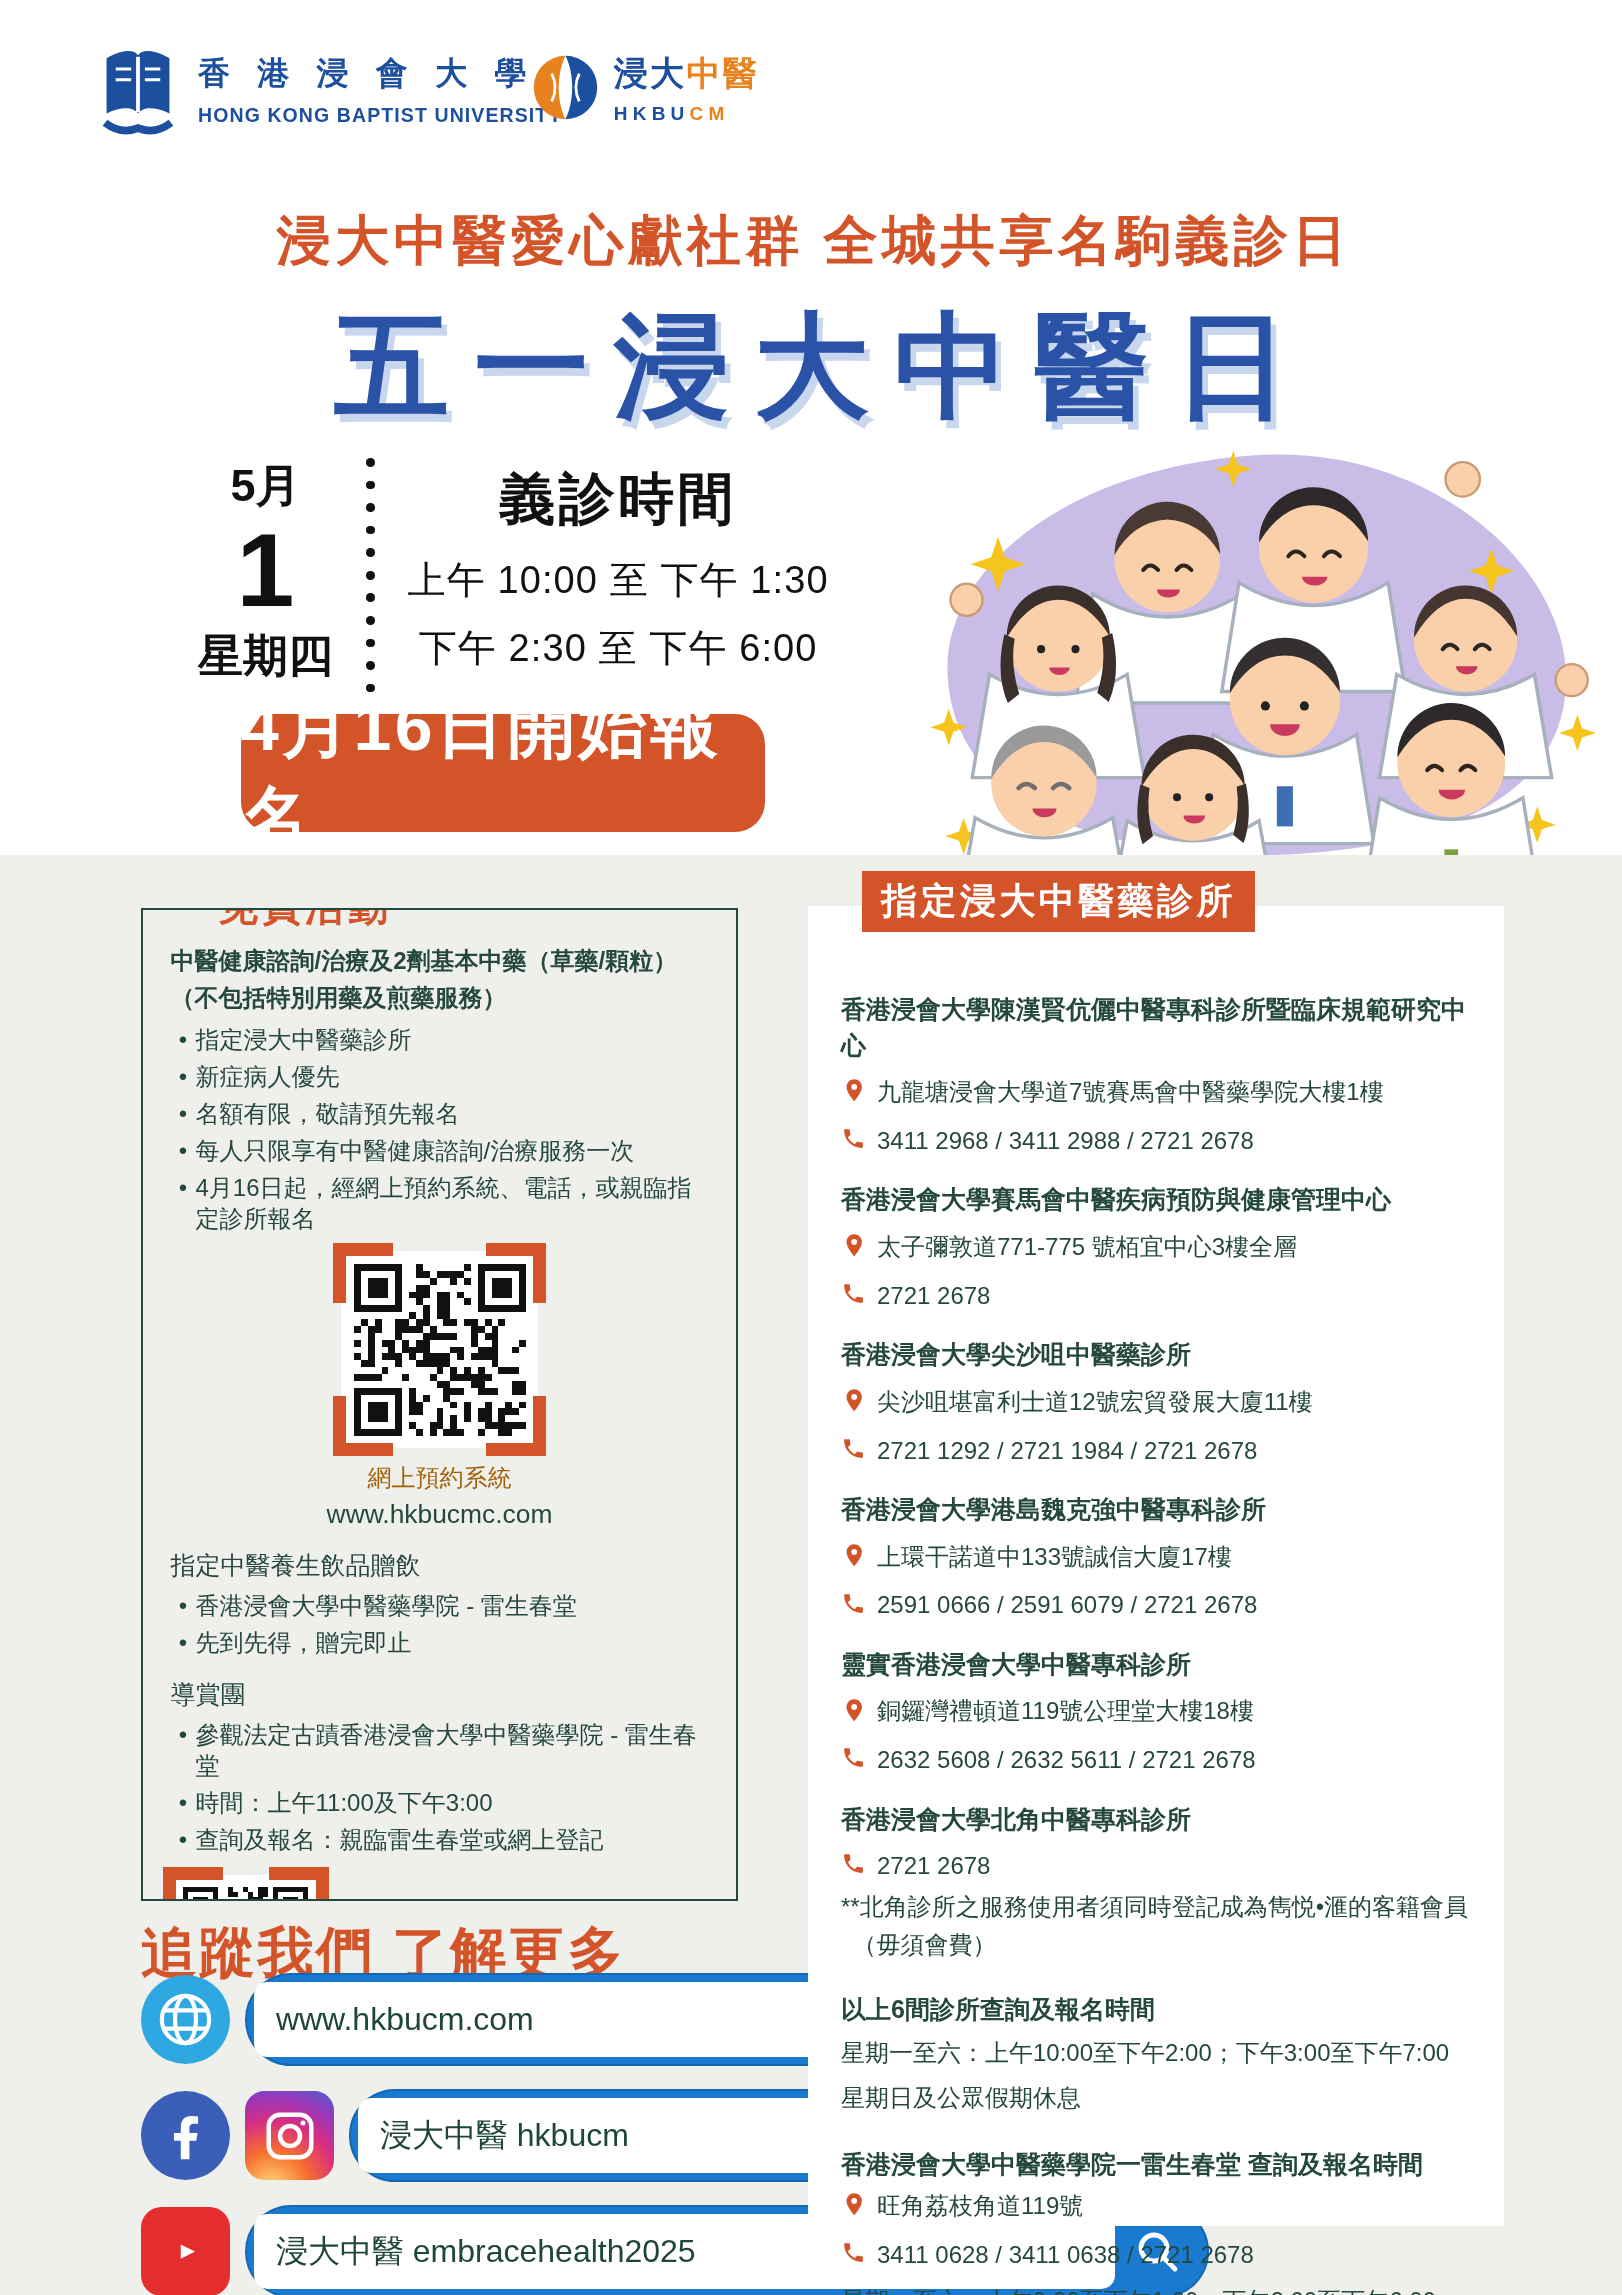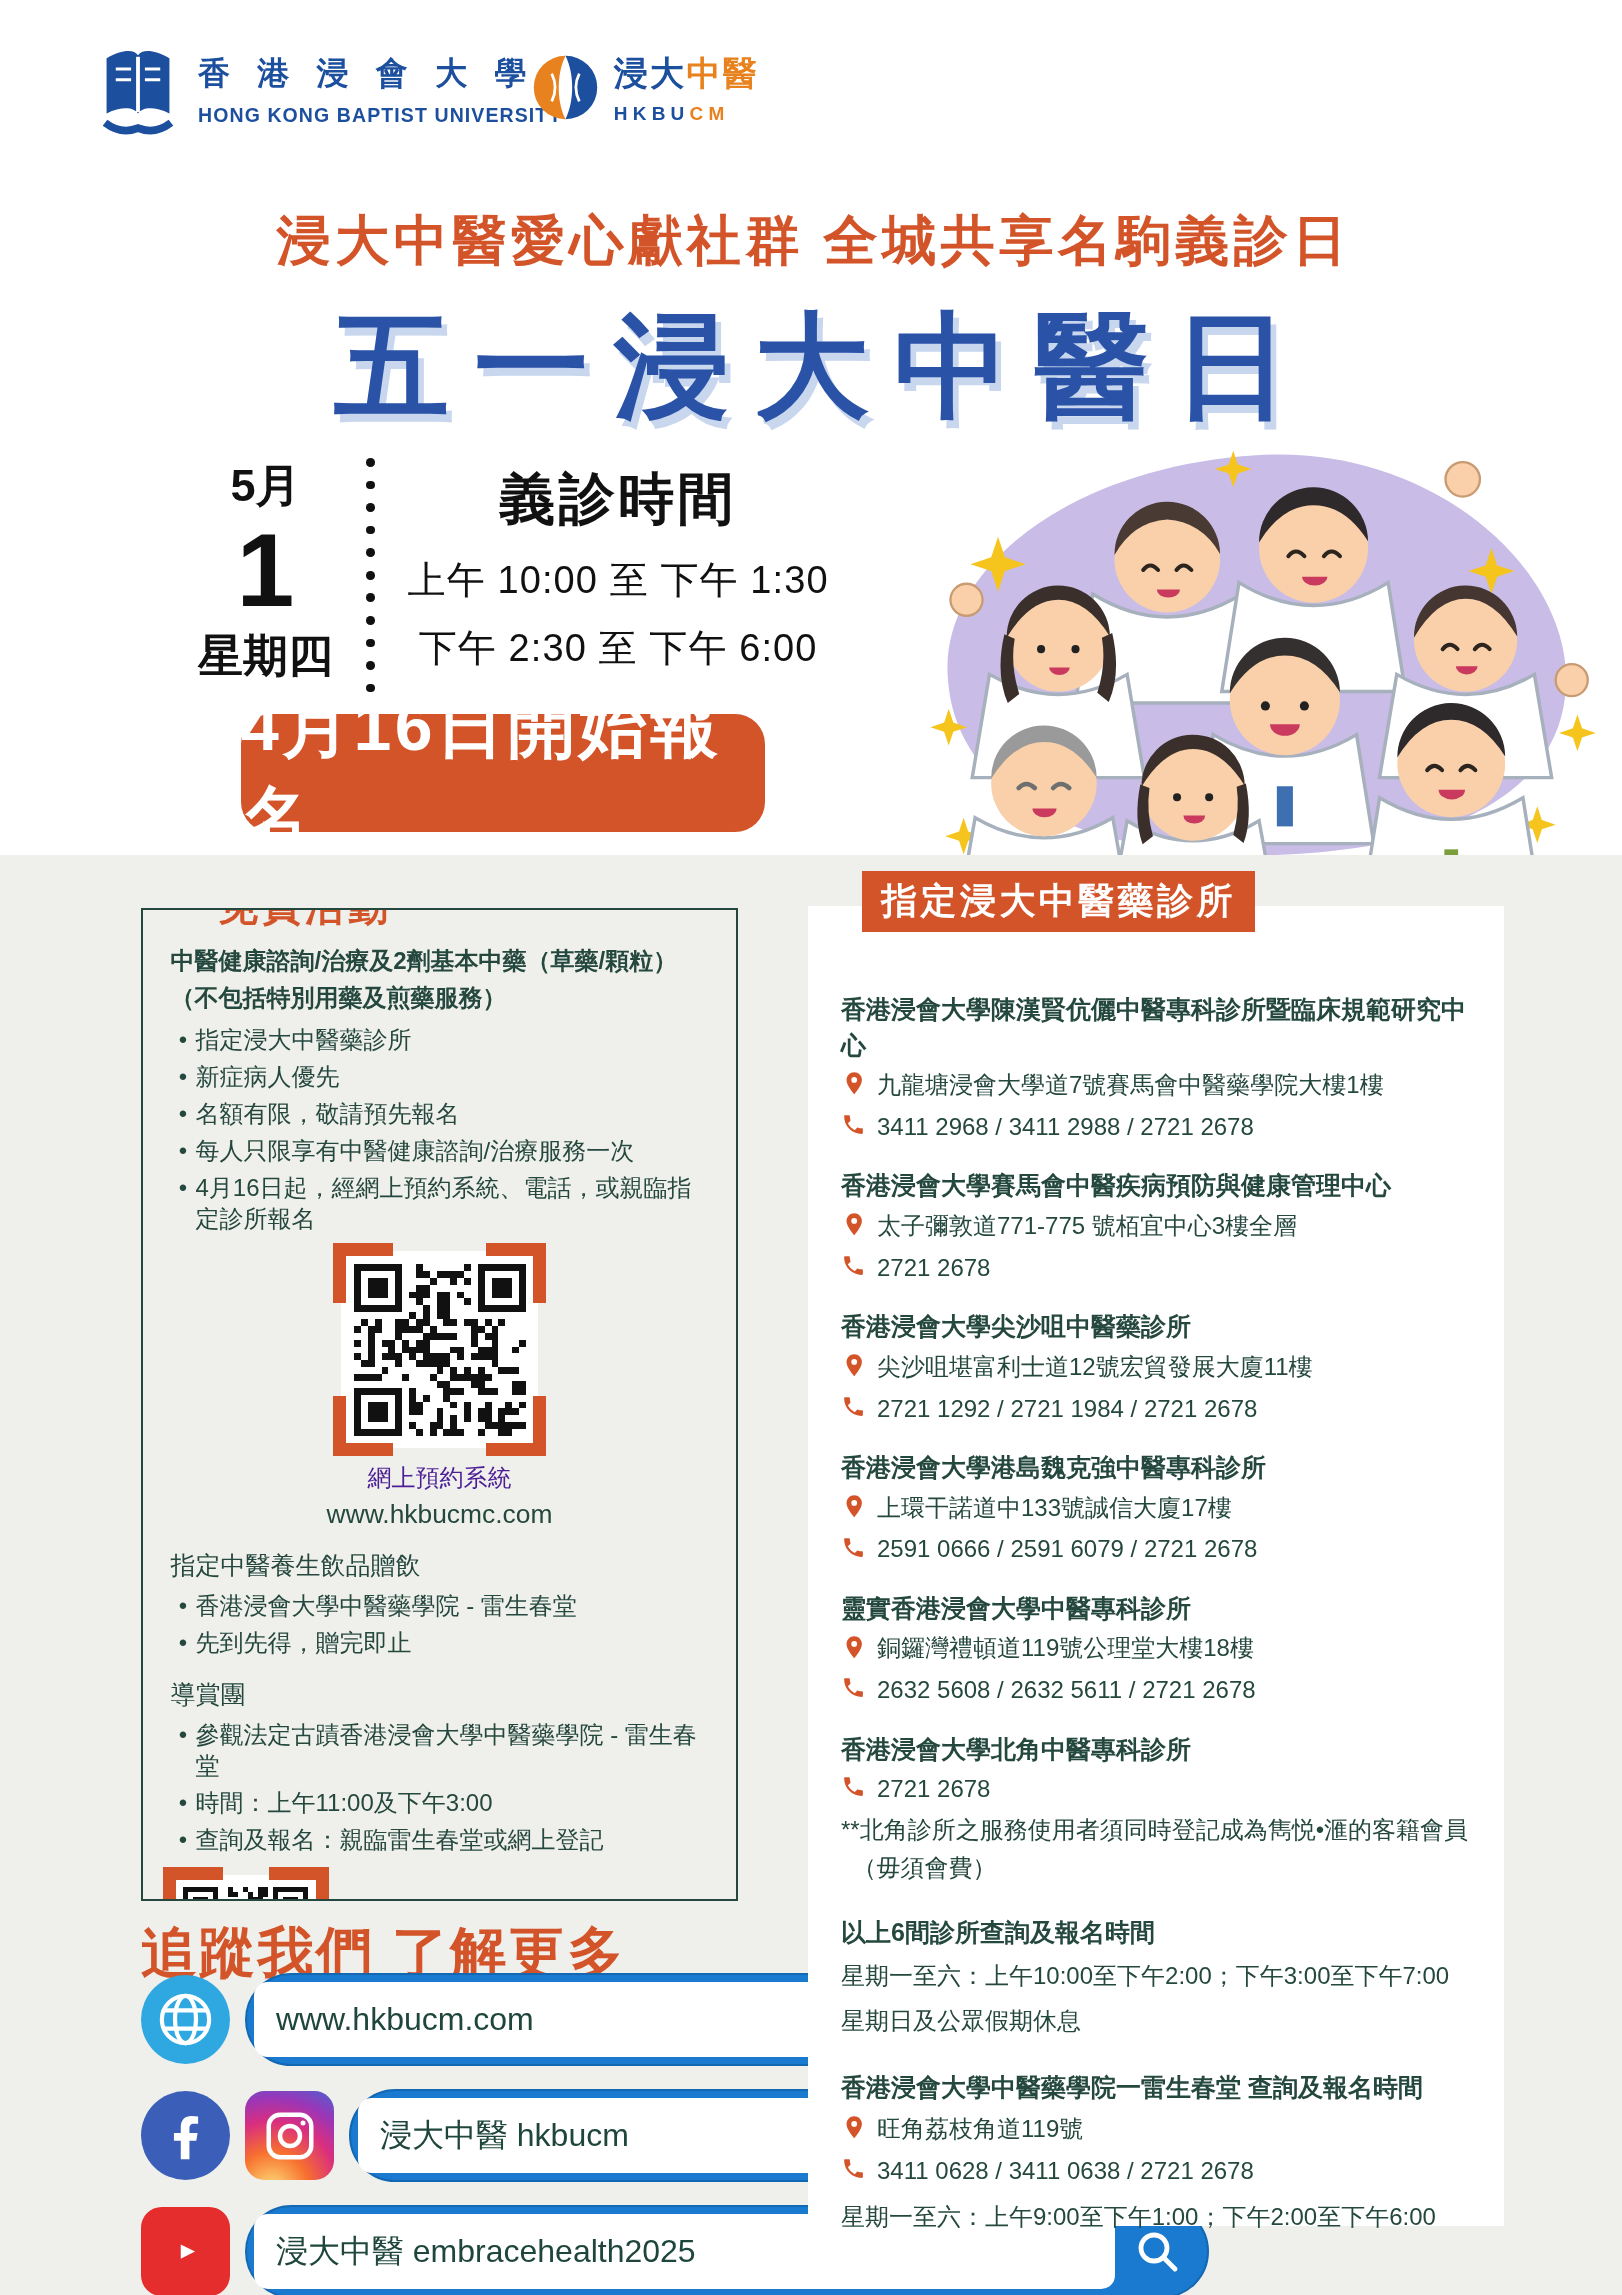--- a/index.html
+++ b/index.html
@@ -70,21 +70,21 @@
   .sub-head{font-size:25px;font-weight:normal;color:#25483e;margin-top:19.5px;}
 
   .qr-center{display:flex;flex-direction:column;align-items:center;margin-top:17px;}
   .qr-frame{position:relative;background:#fff;padding:12.6px;}
   .qr-frame svg{display:block;}
   .qc{position:absolute;width:60px;height:60px;border:0 solid #d4542a;box-sizing:border-box;}
   .qc-tl{top:-8px;left:-8px;border-top-width:13.8px;border-left-width:13.8px;}
   .qc-tr{top:-8px;right:-8px;border-top-width:13.8px;border-right-width:13.8px;}
   .qc-bl{bottom:-8px;left:-8px;border-bottom-width:13.8px;border-left-width:13.8px;}
   .qc-br{bottom:-8px;right:-8px;border-bottom-width:13.8px;border-right-width:13.8px;}
-  .qr-cap{font-size:24px;color:#4c1d95;margin-top:13.8px;}
+  .qr-cap{font-size:24px;color:#a16207;margin-top:13.8px;}
   .qr-url{font-size:26.4px;color:#25483e;margin-top:4.6px;}
 
   .qr-row{display:flex;align-items:center;gap:32px;margin-top:19.5px;}
 
   
   .follow-heading{position:absolute;left:141px;top:1916px;color:#d4542a;font-size:56px;font-weight:bold;letter-spacing:2.3px;}
   .social-row{position:absolute;left:141px;display:flex;align-items:center;gap:15px;height:93px;}
   .srow1{top:1973px;} .srow2{top:2089px;} .srow3{top:2205px;}
   .icon-circle{width:89px;height:89px;border-radius:50%;flex:0 0 auto;display:flex;align-items:center;justify-content:center;}
   .globe-bg{background:#2fa8e1;}
@@ -109,21 +109,21 @@
   .clinic-panel{
     position:absolute;left:808px;top:906px;width:696px;height:1320px;background:#ffffff;
     box-sizing:border-box;padding:86px 30px 0 33px;
   }
   .clinic-header{
     position:absolute;left:862px;top:871px;width:393px;height:61px;background:#d4542a;
     display:flex;align-items:center;justify-content:center;color:#fff;font-size:36px;font-weight:bold;letter-spacing:3.4px;
   }
   .clinic{margin-bottom:23px;}
   .c-name{font-size:25px;font-weight:bold;color:#25483e;line-height:1.42;}
-  .c-row{display:flex;align-items:flex-start;margin-top:6px;}
+  .c-row{display:flex;align-items:flex-start;margin-top:13px;}
   .c-ico{flex:0 0 36px;padding-top:1.1px;}
   .c-row span{font-size:24px;color:#25483e;line-height:1.35;}
   .c-note{font-size:24px;color:#25483e;line-height:1.4;margin-top:5.7px;}
   .c-note2{font-size:24px;color:#25483e;margin-top:4.6px;padding-left:11.5px;}
   .hours-head{font-size:25px;font-weight:bold;color:#25483e;margin-top:32px;}
   .hours-line{font-size:24px;color:#25483e;line-height:1.55;margin-top:8px;}
 </style>
 </head>
 <body>
 

